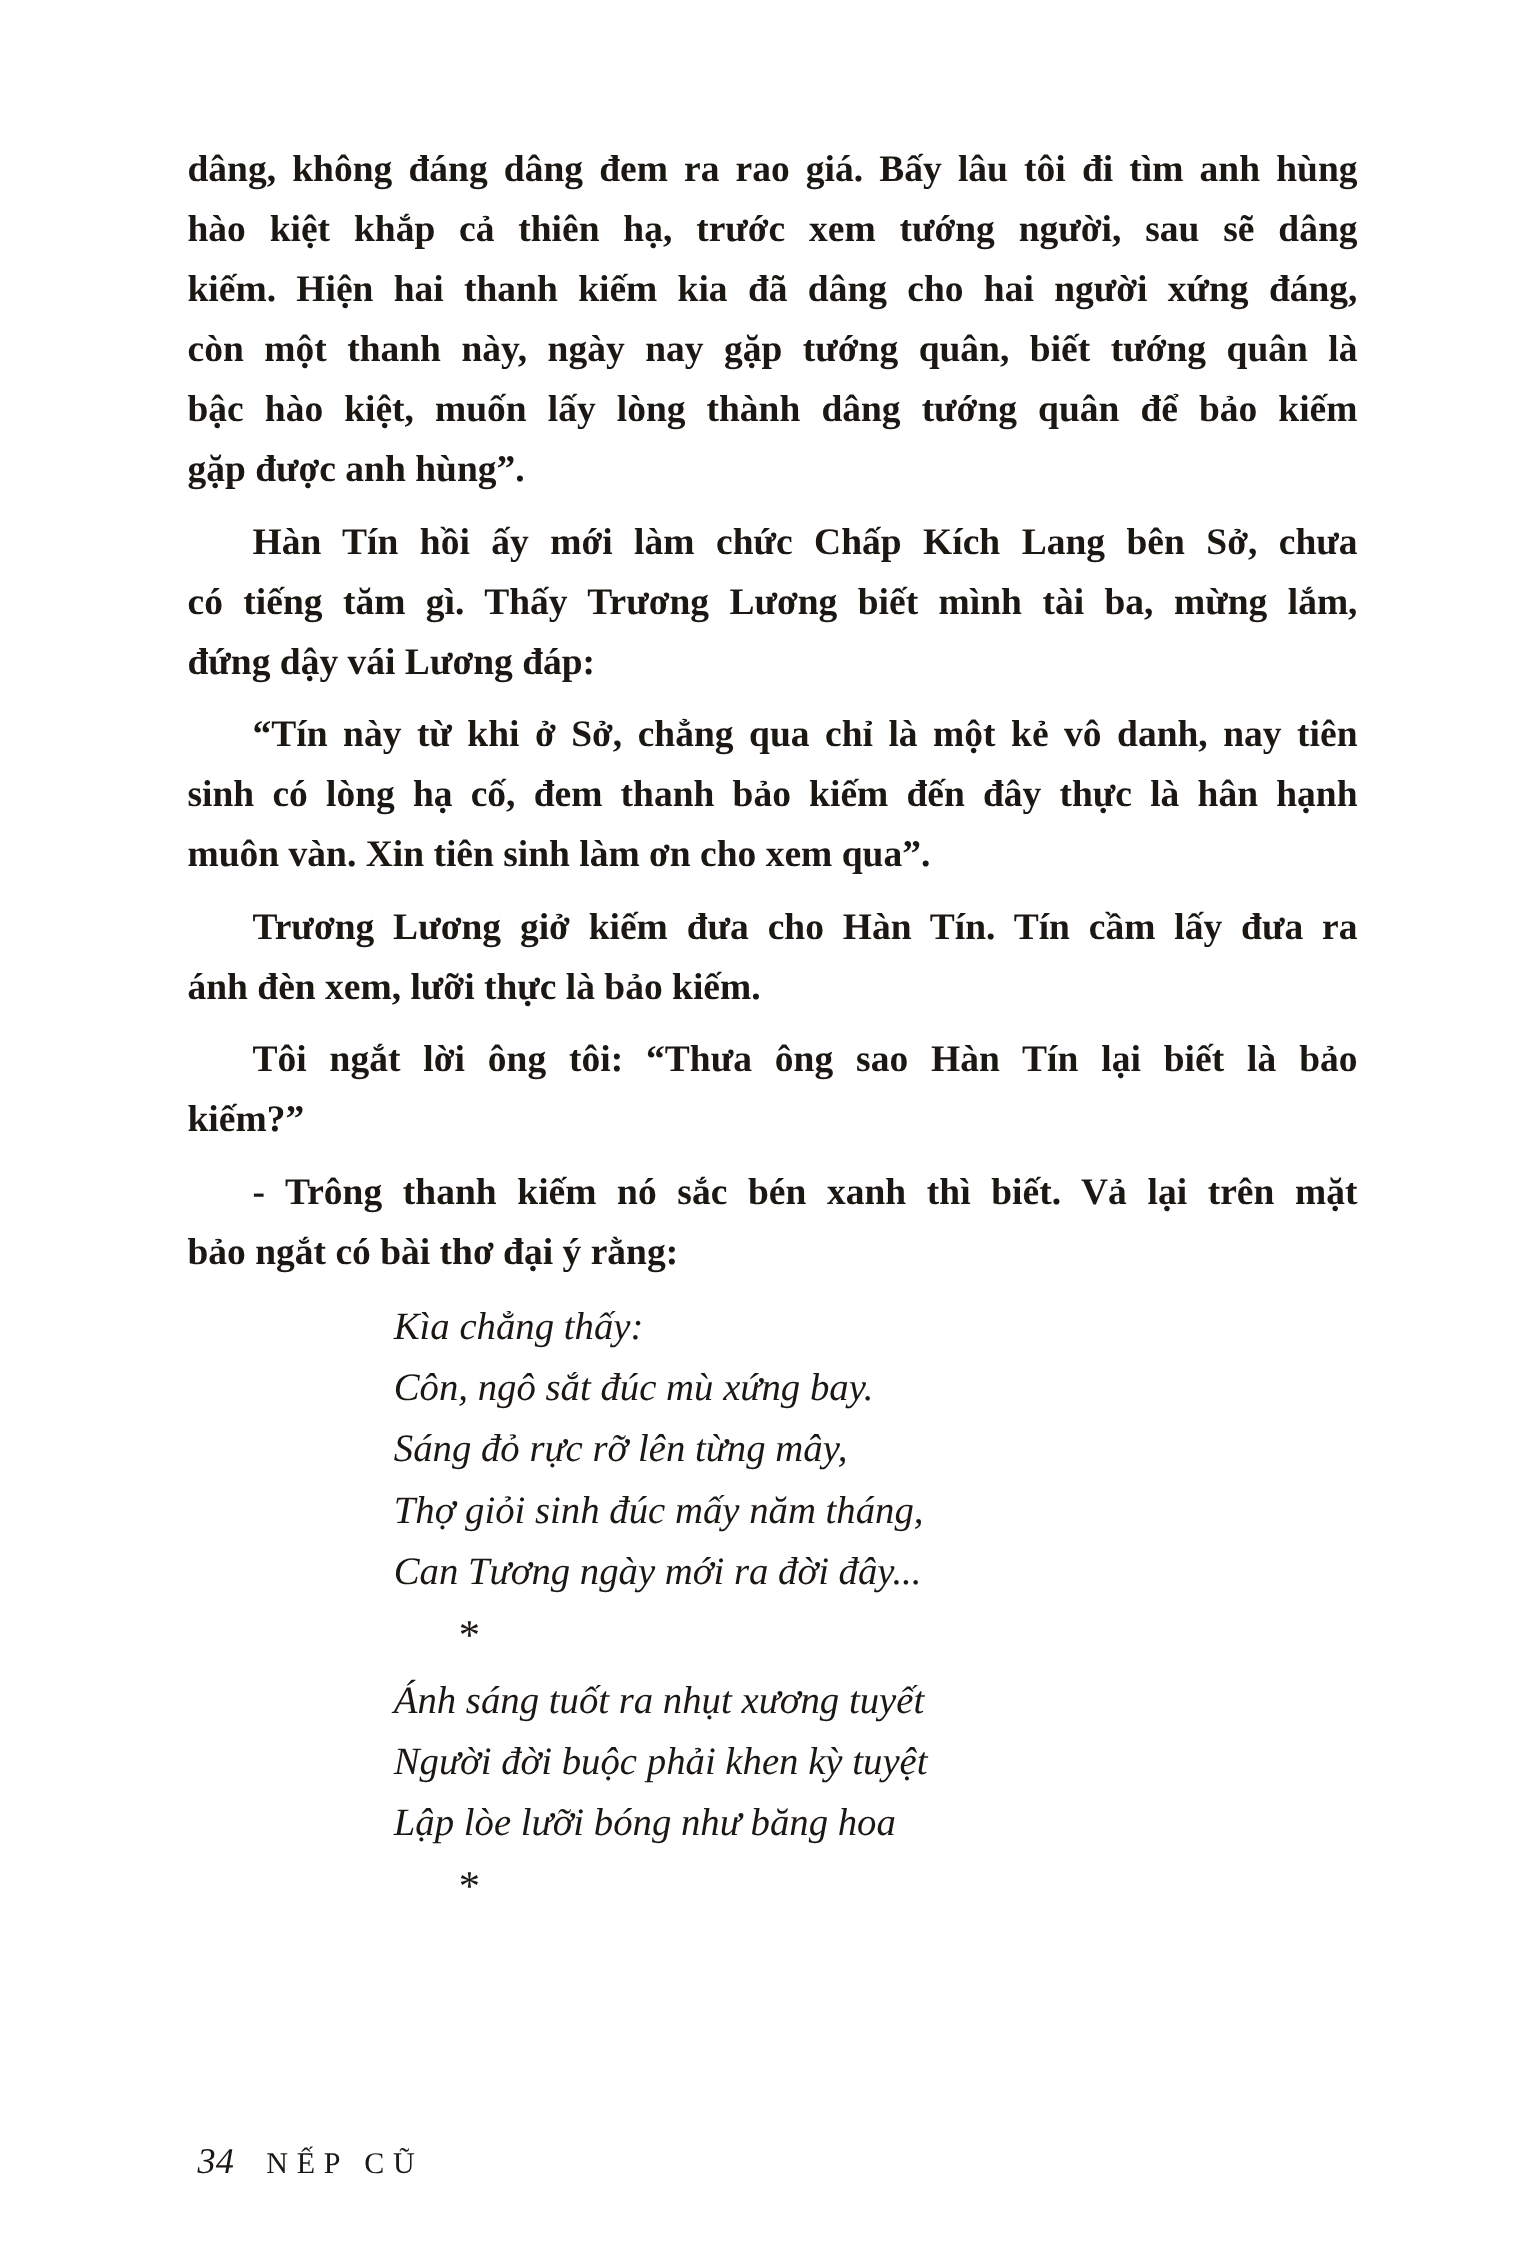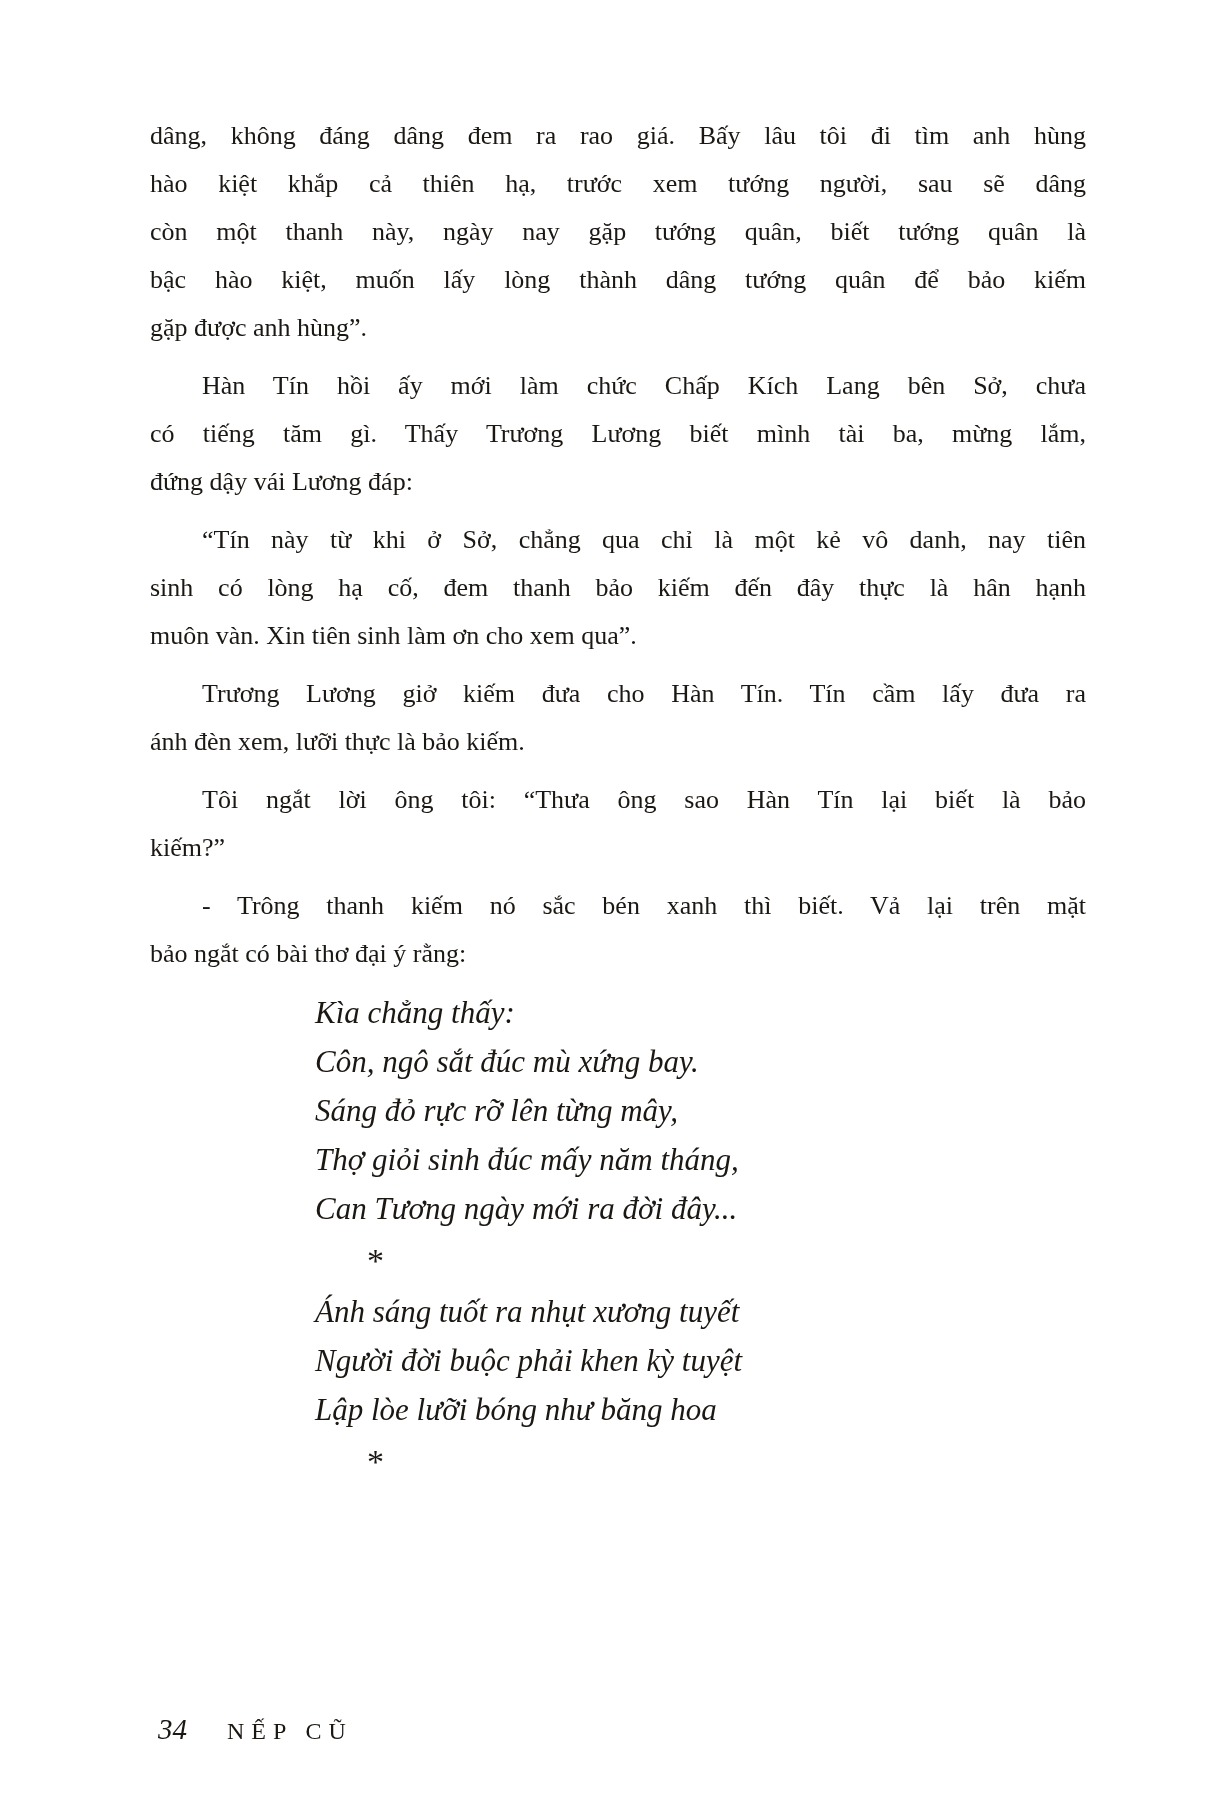--- a/index.html
+++ b/index.html
@@ -19,22 +19,23 @@
   .text-block {
     position: absolute;
     left: 150px;
     top: 112px;
     width: 936px;
   }
   .para {
     margin: 0 0 10px 0;
   }
   .para .line {
-    font-size: 26px;
+    font-size: 30px;
     line-height: 48px;
+    font-weight: bold;
   }
   
   .para .line.j {
     text-align: justify;
     text-align-last: justify;
     -moz-text-align-last: justify;
   }
   .para.indent .line:first-child {
     padding-left: 52px;
   }
@@ -52,21 +53,21 @@
     line-height: 46px;
     position: relative;
     top: 5px;
   }
   .page-footer {
     position: absolute;
     left: 158px;
     top: 1674px;
     display: flex;
     align-items: baseline;
-    gap: 40px;
+    gap: 26px;
   }
   .page-number {
     font-style: italic;
     font-size: 29px;
     line-height: 34px;
   }
   .running-title {
     font-size: 24px;
     letter-spacing: 7px;
     line-height: 34px;
@@ -74,20 +75,21 @@
   }
 </style>
 </head>
 <body>
 
 <div class="page">
   <main class="text-block" id="text-block">
       <div class="para">
         <div class="line j">dâng, không đáng dâng đem ra rao giá. Bấy lâu tôi đi tìm anh hùng</div>
         <div class="line j">hào kiệt khắp cả thiên hạ, trước xem tướng người, sau sẽ dâng</div>
+        <div class="line j">kiếm. Hiện hai thanh kiếm kia đã dâng cho hai người xứng đáng,</div>
         <div class="line j">còn một thanh này, ngày nay gặp tướng quân, biết tướng quân là</div>
         <div class="line j">bậc hào kiệt, muốn lấy lòng thành dâng tướng quân để bảo kiếm</div>
         <div class="line">gặp được anh hùng”.</div>
       </div>
       <div class="para indent">
         <div class="line j">Hàn Tín hồi ấy mới làm chức Chấp Kích Lang bên Sở, chưa</div>
         <div class="line j">có tiếng tăm gì. Thấy Trương Lương biết mình tài ba, mừng lắm,</div>
         <div class="line">đứng dậy vái Lương đáp:</div>
       </div>
       <div class="para indent">

